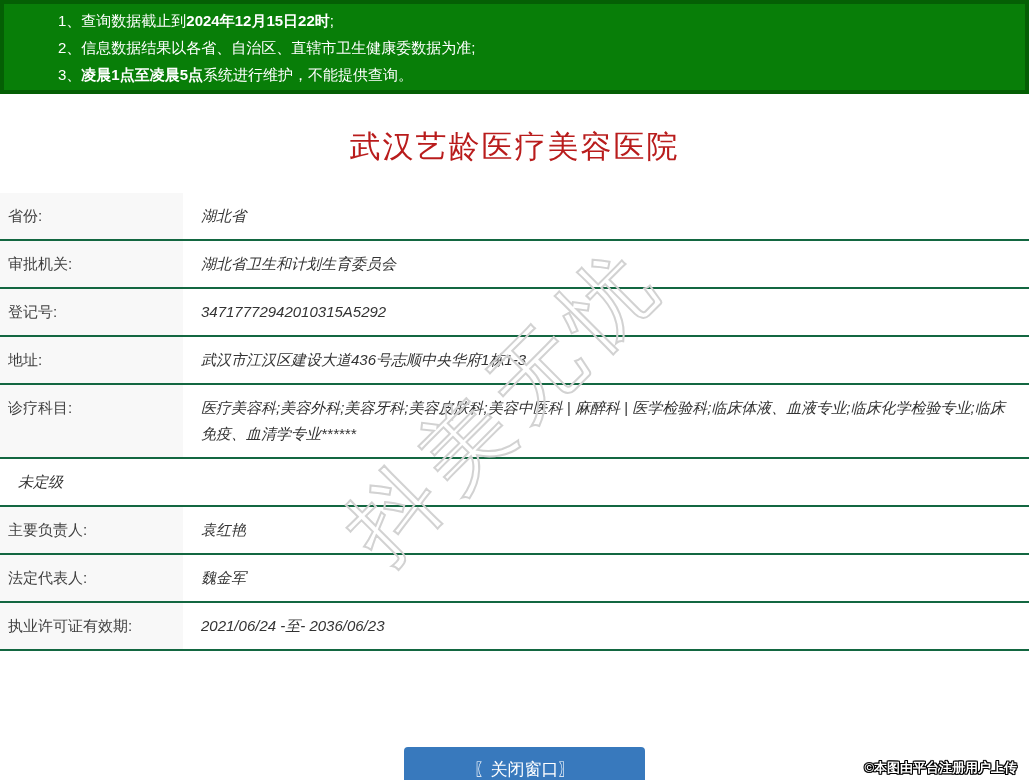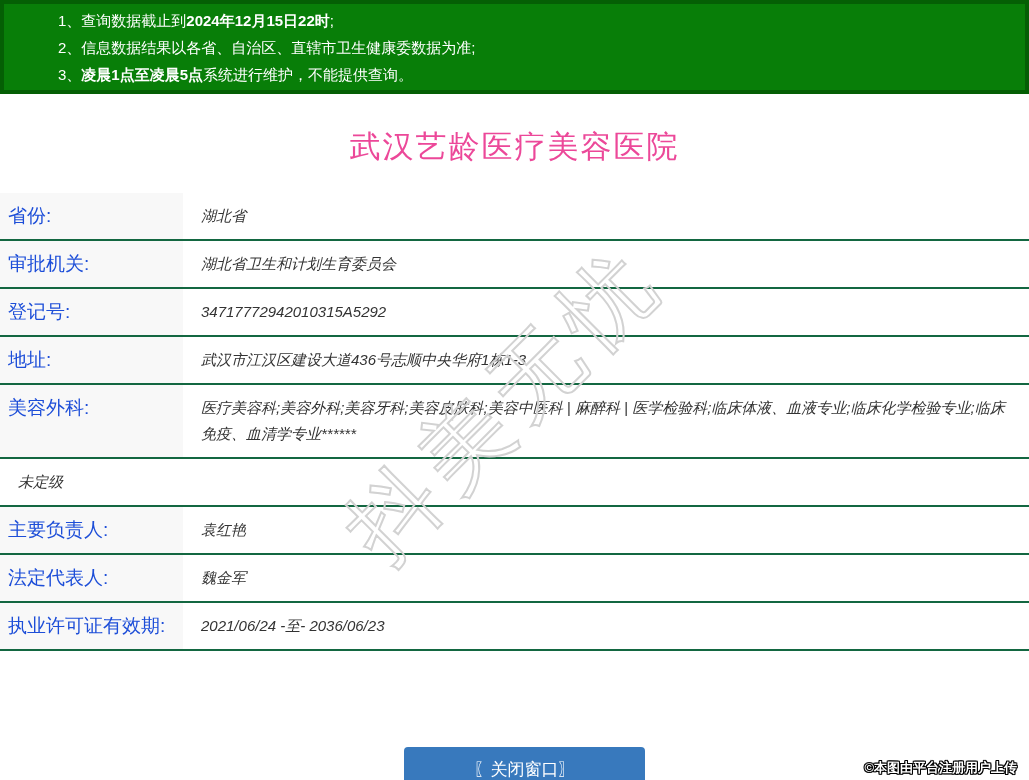--- a/index.html
+++ b/index.html
@@ -30,35 +30,35 @@
   }
   .notice-line b { font-weight: bold; }
   
   .title {
     margin: 0;
     padding: 32px 0 25px 0;
     text-align: center;
     font-size: 31px;
     font-weight: 400;
     letter-spacing: 2px;
-    color: #ec4899;
+    color: #b91c1c;
   }
   
   .info-table { width: 100%; }
   .row {
     display: flex;
     border-bottom: 2px solid var(--table-border-green, #136741);
   }
   .row-label {
     flex: 0 0 183px;
     background: #f8f8f8;
     padding: 10px 6px 10px 8px;
-    font-size: 19px;
+    font-size: 15px;
     line-height: 26px;
-    color: #1d4ed8;
+    color: #404040;
   }
   .row-value {
     flex: 1;
     padding: 10px 20px 10px 18px;
     font-size: 15px;
     line-height: 26px;
     color: #333;
     word-break: break-all;
     font-style: italic;
   }
@@ -132,21 +132,21 @@
     </div>
     <div class="row">
       <div class="row-label">登记号:</div>
       <div class="row-value">34717772942010315A5292</div>
     </div>
     <div class="row">
       <div class="row-label">地址:</div>
       <div class="row-value">武汉市江汉区建设大道436号志顺中央华府1栋1-3</div>
     </div>
     <div class="row">
-      <div class="row-label">美容外科:</div>
+      <div class="row-label">诊疗科目:</div>
       <div class="row-value">医疗美容科;美容外科;美容牙科;美容皮肤科;美容中医科 | 麻醉科 | 医学检验科;临床体液、血液专业;临床化学检验专业;临床免疫、血清学专业******</div>
     </div>
     <div class="row">
       <div class="row-value">未定级</div>
     </div>
     <div class="row">
       <div class="row-label">主要负责人:</div>
       <div class="row-value">袁红艳</div>
     </div>
     <div class="row">

